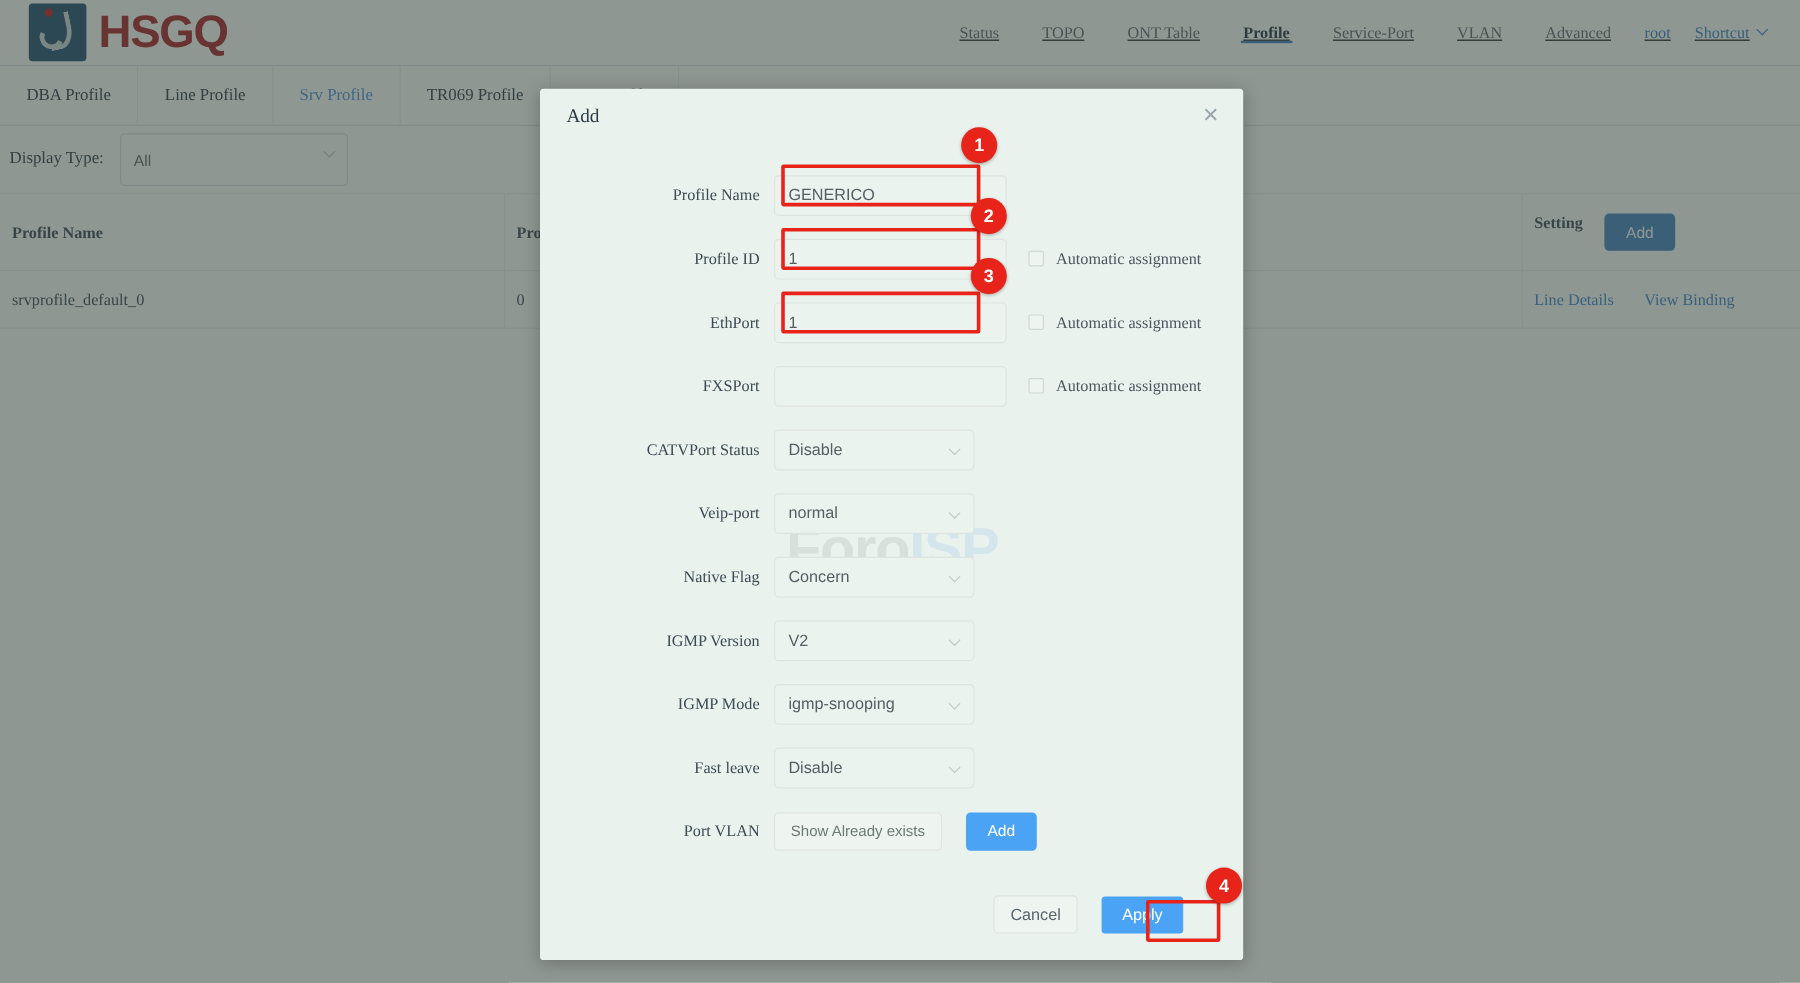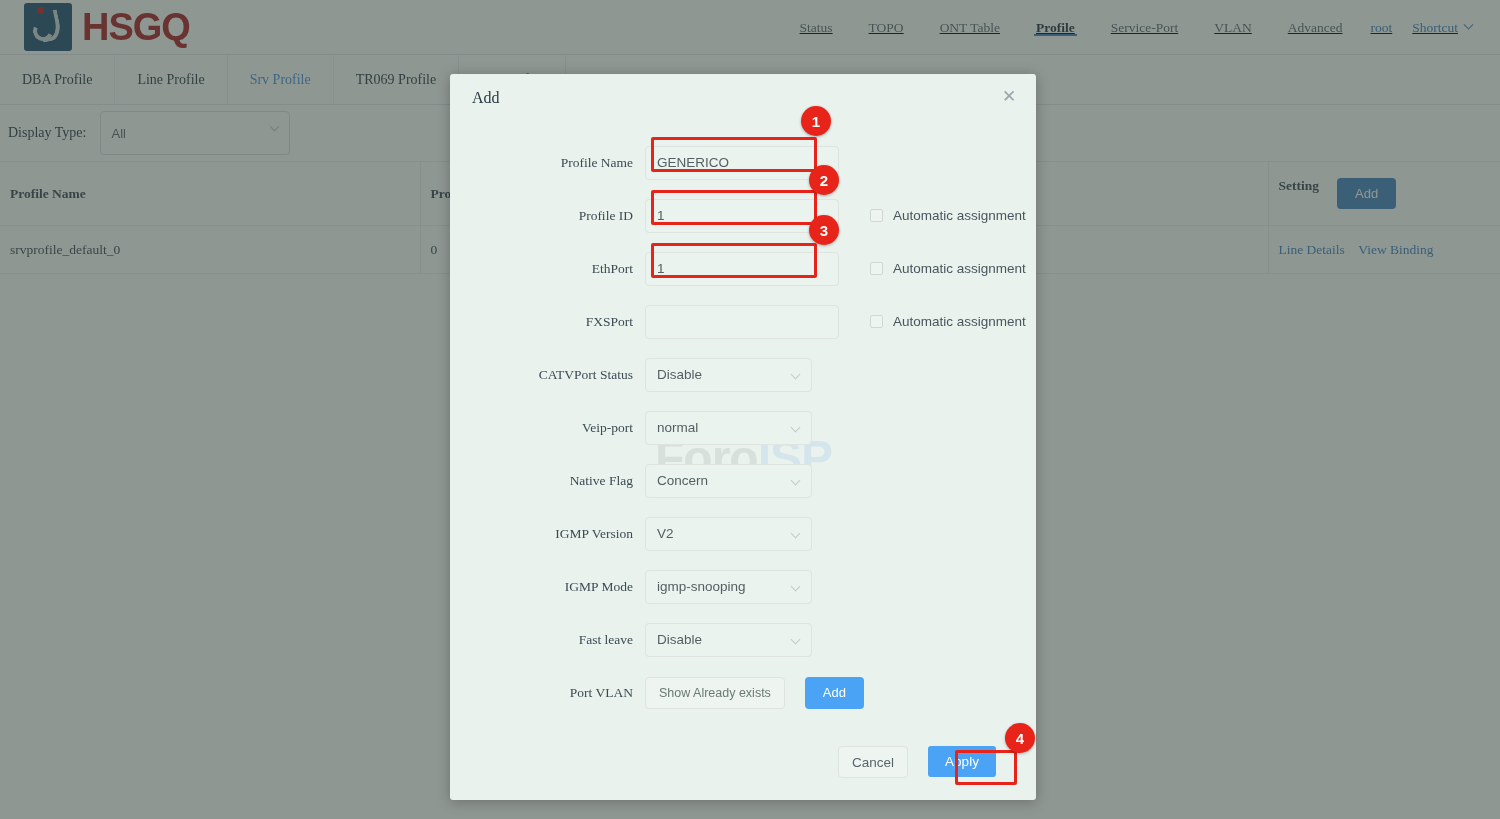--- a/index.html
+++ b/index.html
@@ -202,21 +202,21 @@
     background: #3f7fbf;
     color: #fff;
     border: none;
     border-radius: 4px;
     font-family: "Liberation Sans", sans-serif;
     font-size: 13px;
     padding: 8px 18px;
     cursor: pointer;
   }
   .lnk { color: #3d7fc1; text-decoration: none; font-size: 13.5px; }
-  .lnk + .lnk { margin-left: 10px; }
+  .lnk + .lnk { margin-left: 22px; }
 
   
   #overlay {
     position: absolute; inset: 0;
     background: rgba(55,70,62,0.56);
     z-index: 10;
   }
 
   
   #modal {
@@ -290,22 +290,22 @@
     position: absolute;
     right: 12px; top: 12px;
     width: 7px; height: 7px;
     border-right: 1.4px solid #c3cbc6;
     border-bottom: 1.4px solid #c3cbc6;
     transform: rotate(45deg);
   }
 
   .auto-assign {
     display: flex; align-items: center;
-    margin-left: 31px;
-    font-family: Liberation Sans, sans-serif;
+    margin-left: 18px;
+    font-family: Liberation Serif, serif;
     font-size: 13.5px;
     color: #4a565f;
   }
   .cbx {
     width: 13px; height: 13px;
     border: 1px solid #cfd8d2;
     border-radius: 2px;
     background: #eef5f1;
     margin-right: 10px;
     flex: none;
@@ -333,23 +333,23 @@
     margin-left: 20px;
     display: flex; align-items: center;
     cursor: pointer;
   }
 
   .modal-foot {
     position: absolute;
     left: 0; right: 0; bottom: 22px;
     display: flex;
     justify-content: flex-end;
-    padding-right: 40px;
+    padding-right: 50px;
     gap: 20px;
-    align-items: flex-start;
+    align-items: flex-end;
   }
   .btn-cancel {
     width: 70px; height: 32px;
     border: 1px solid #dfe4e1;
     border-radius: 4px;
     background: #eef5f1;
     color: #58646c;
     font-size: 13.5px;
     cursor: pointer;
     font-family: "Liberation Sans", sans-serif;

